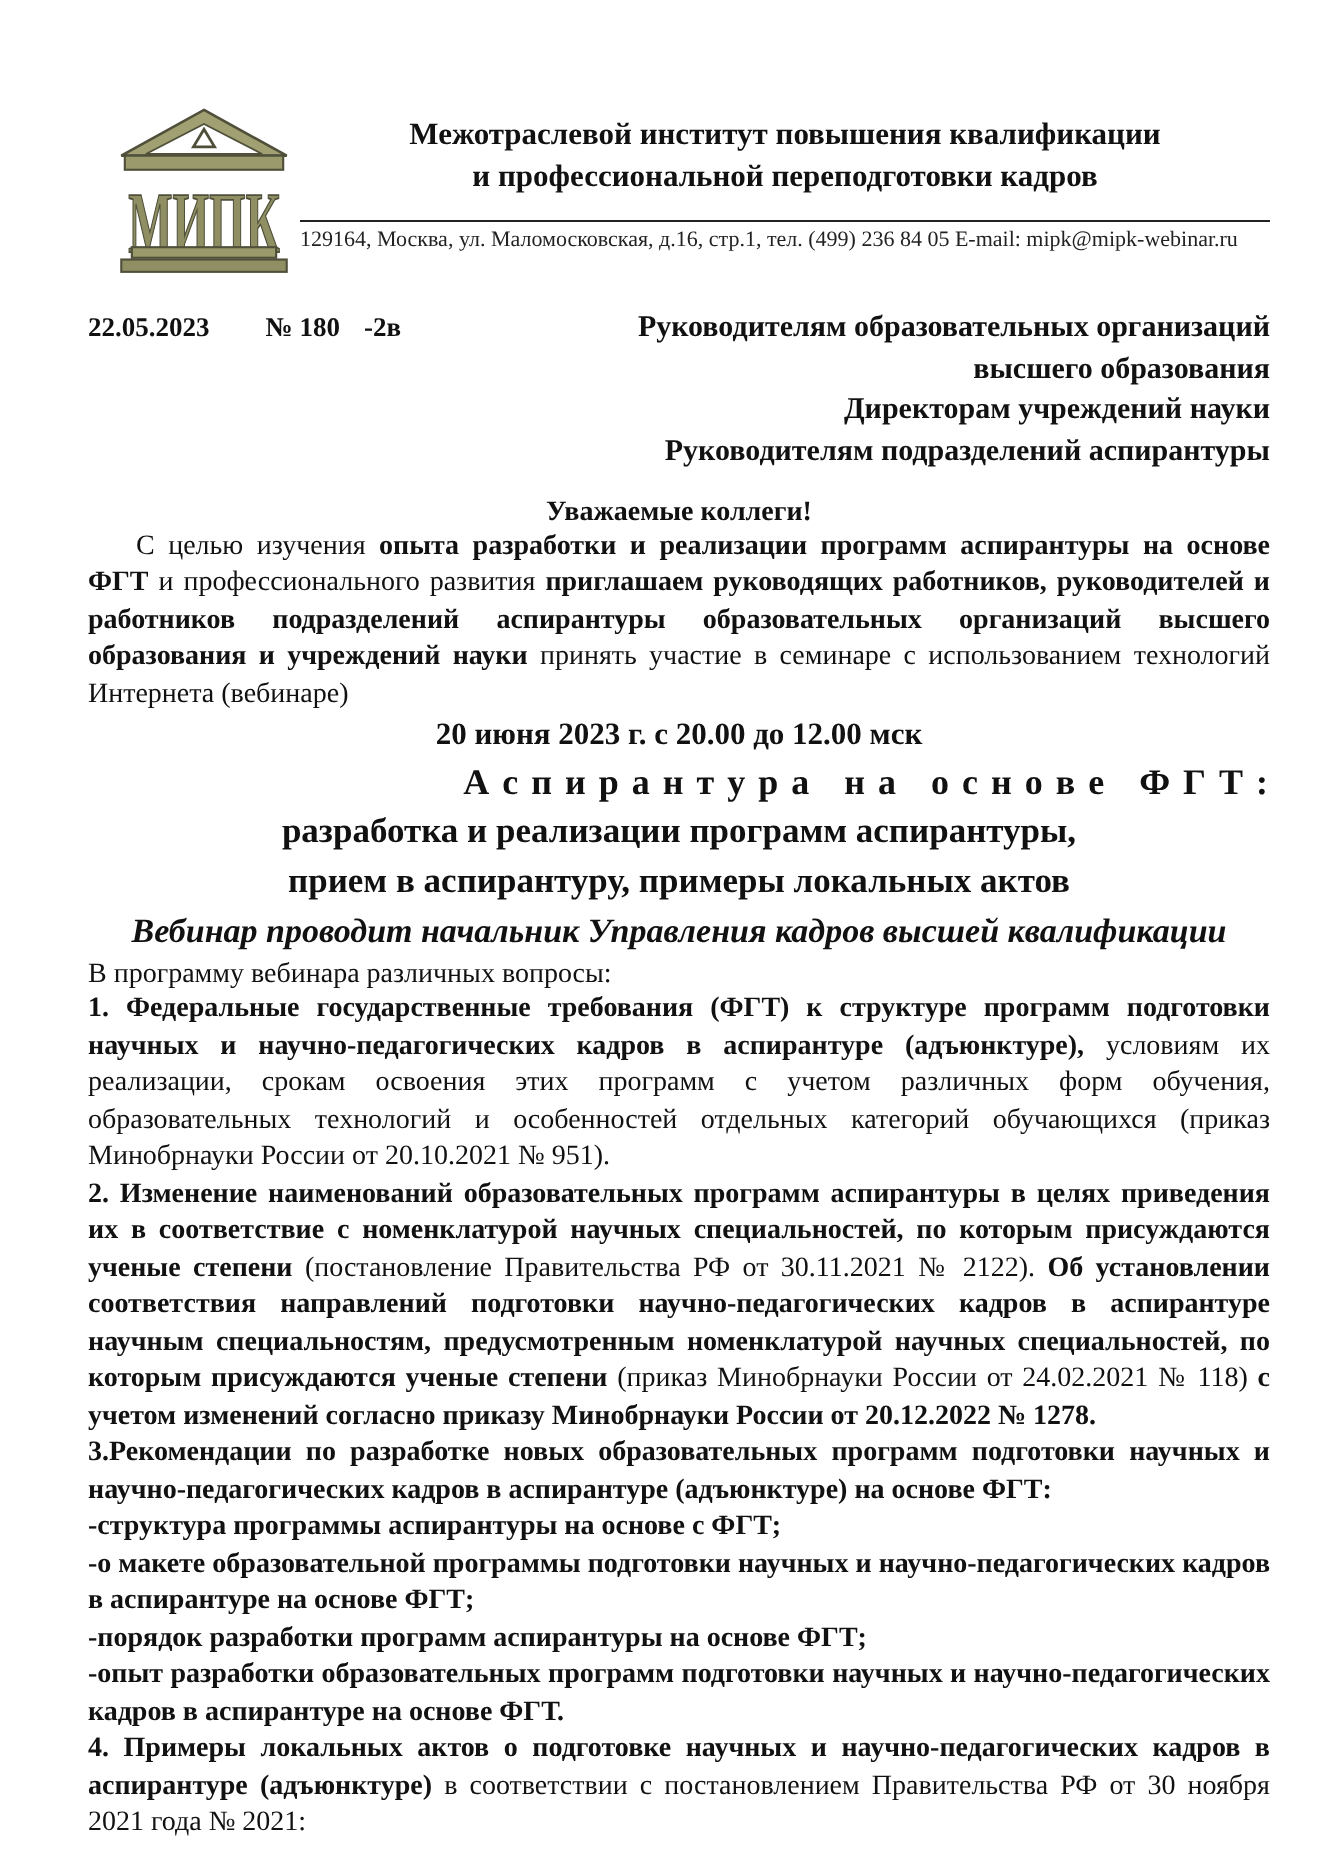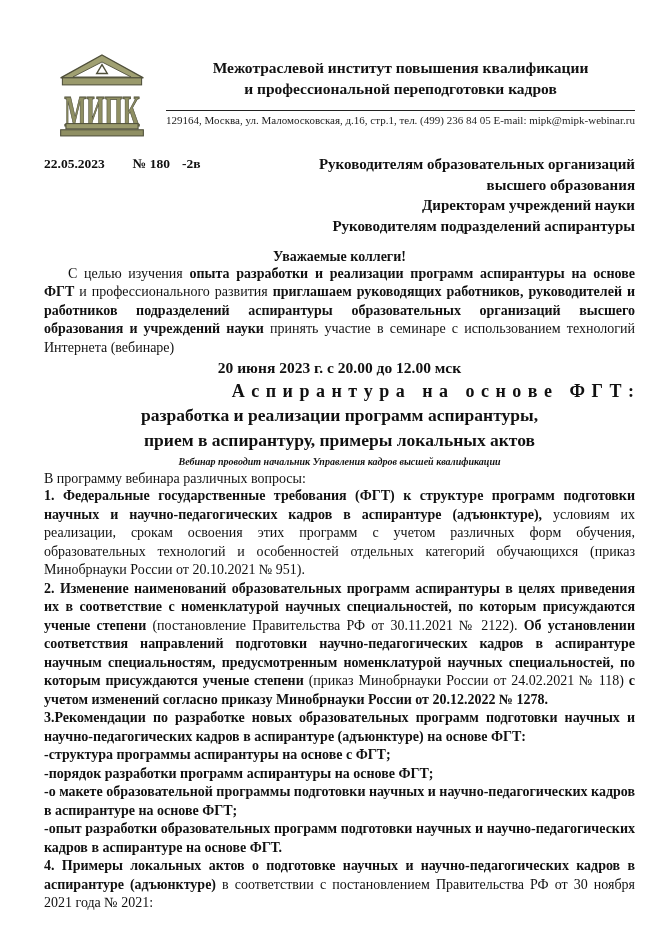--- a/index.html
+++ b/index.html
@@ -9,21 +9,21 @@
     background:#ffffff;
     overflow:hidden;
     font-family:"Liberation Serif","DejaVu Serif",serif;
     color:#111111;
     box-sizing:border-box;
     padding:52px 24px 0 44px;
   }
   
   .letterhead{display:flex;align-items:flex-start;}
   .logo-box{width:92px;flex:0 0 92px;margin-left:14px;}
-  .head-right{flex:1;margin-left:16px;}
+  .head-right{flex:1;}
   .org-name{
     text-align:center;font-weight:700;font-size:15.5px;line-height:1.35;
     padding-top:6px;
   }
   .head-rule{border-bottom:1.6px solid #222;margin:10px 0 3px 0;}
   .address{font-size:11px;color:#222;}
   
   .meta-row{display:flex;margin-top:16px;}
   .ref{flex:0 0 220px;font-weight:700;font-size:13.5px;padding-top:2px;}
   .ref .sp1{display:inline-block;width:28px;}
@@ -40,21 +40,21 @@
     text-align:center;font-weight:700;font-size:15.5px;margin:2px 0 0 0;
   }
   .title-spaced{
     text-align:right;font-weight:700;font-size:18px;margin:4px 0 0 0;
     white-space:pre;letter-spacing:1px;
   }
   .title-line{
     text-align:center;font-weight:700;font-size:17.5px;margin:3px 0 0 0;line-height:1.25;
   }
   .subtitle{
-    text-align:center;font-weight:700;font-style:italic;font-size:10px;
+    text-align:center;font-weight:700;font-style:italic;font-size:17px;
     margin:3px 0 0 0;line-height:1.3;
   }
   .agenda-intro{font-size:14px;margin:3px 0 0 0;}
   .logo-svg{display:block;}
 </style>
 </head>
 <body>
 
 <div class="page">
 
@@ -108,18 +108,18 @@
   <h2 class="title-line">прием в аспирантуру, примеры локальных актов</h2>
 
   <p class="subtitle">Вебинар проводит начальник Управления кадров высшей квалификации</p>
 
   <p class="agenda-intro">В программу вебинара различных вопросы:</p>
 
   <p class="para"><span class="b">1. Федеральные государственные требования (ФГТ) к структуре программ подготовки научных и научно-педагогических кадров в аспирантуре (адъюнктуре),</span><span> условиям их реализации, срокам освоения этих программ с учетом различных форм обучения, образовательных технологий и особенностей отдельных категорий обучающихся (приказ Минобрнауки России от 20.10.2021 № 951).</span></p>
   <p class="para"><span class="b">2. Изменение наименований образовательных программ аспирантуры в целях приведения их в соответствие с номенклатурой научных специальностей, по которым присуждаются ученые степени</span><span> (постановление Правительства РФ от 30.11.2021 № 2122). </span><span class="b">Об установлении соответствия направлений подготовки научно-педагогических кадров в аспирантуре научным специальностям, предусмотренным номенклатурой научных специальностей, по которым присуждаются ученые степени</span><span> (приказ Минобрнауки России от 24.02.2021 № 118) </span><span class="b">с учетом изменений согласно приказу Минобрнауки России от 20.12.2022 № 1278.</span></p>
   <p class="para"><span class="b">3.Рекомендации по разработке новых образовательных программ подготовки научных и научно-педагогических кадров в аспирантуре (адъюнктуре) на основе ФГТ:</span></p>
   <p class="para"><span class="b">-структура программы аспирантуры на основе с ФГТ;</span></p>
+  <p class="para"><span class="b">-о макете образовательной программы подготовки научных и научно-педагогических кадров в аспирантуре на основе ФГТ;</span></p>
   <p class="para"><span class="b">-порядок разработки программ аспирантуры на основе ФГТ;</span></p>
-  <p class="para"><span class="b">-о макете образовательной программы подготовки научных и научно-педагогических кадров в аспирантуре на основе ФГТ;</span></p>
   <p class="para"><span class="b">-опыт разработки образовательных программ подготовки научных и научно-педагогических кадров в аспирантуре на основе ФГТ.</span></p>
   <p class="para"><span class="b">4. Примеры локальных актов о подготовке научных и научно-педагогических кадров в аспирантуре (адъюнктуре)</span><span> в соответствии с постановлением Правительства РФ от 30 ноября 2021 года № 2021:</span></p>
 
 </div>
 
 </body></html>

